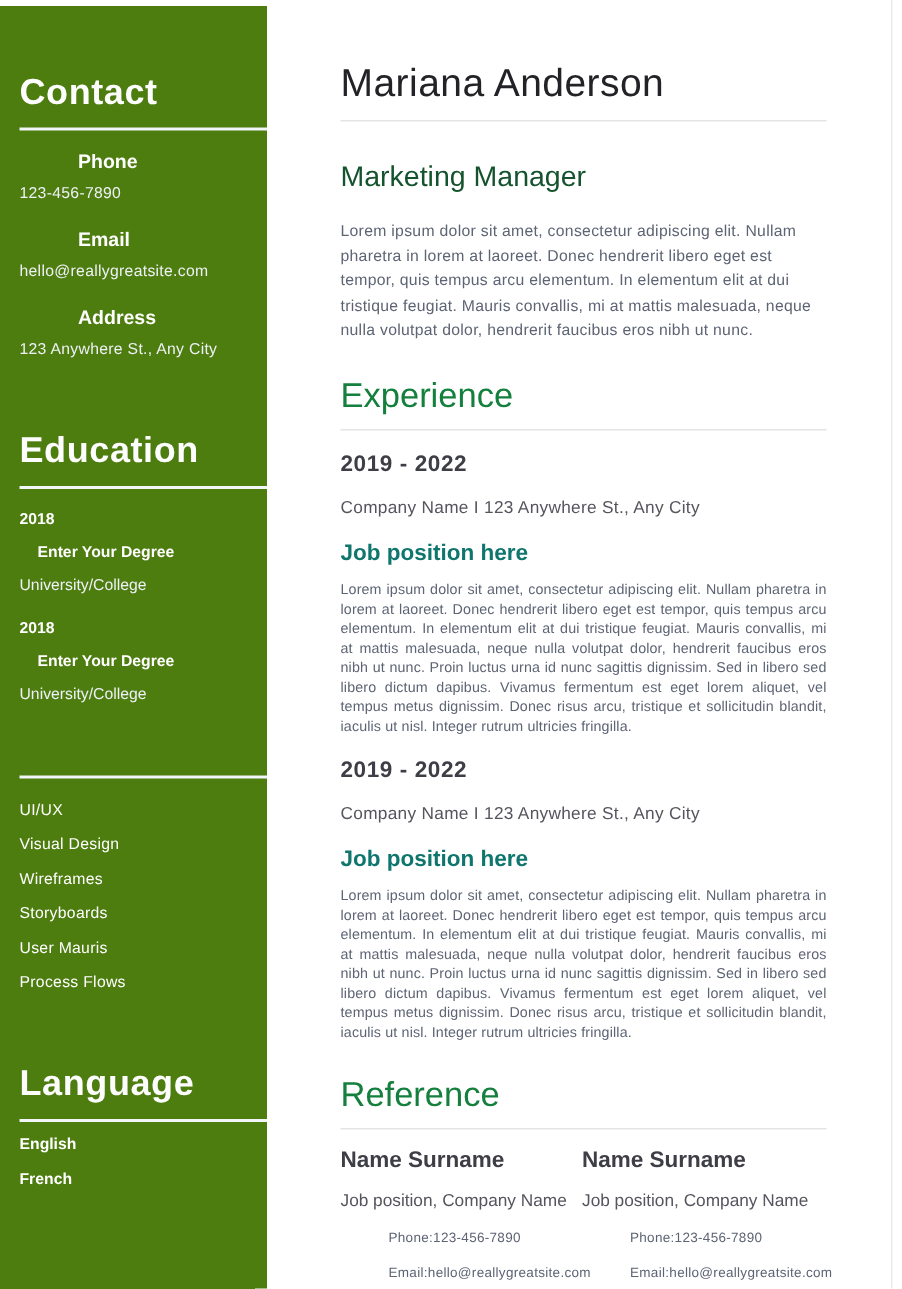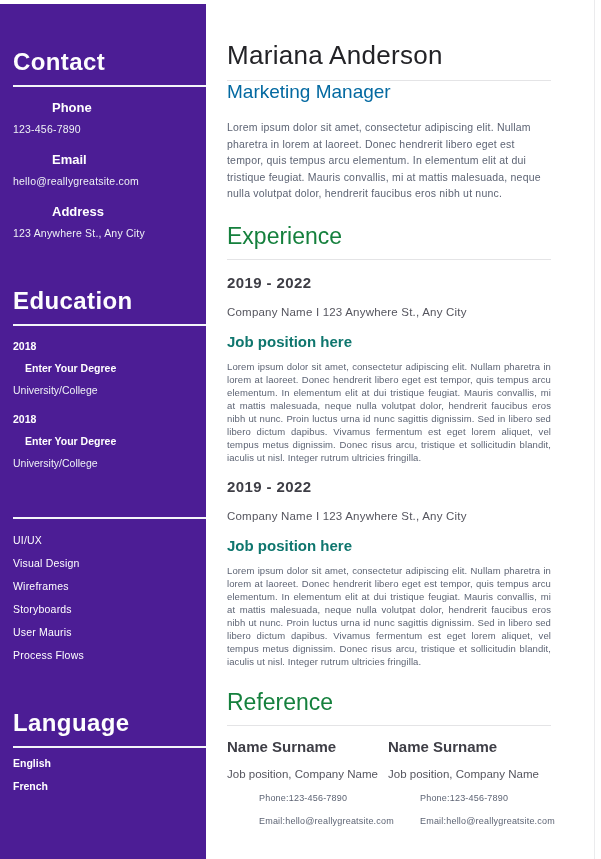--- a/index.html
+++ b/index.html
@@ -10,22 +10,22 @@
     position: relative;
     overflow: hidden;
   }
   .page-edge {
     position: absolute; top: 0; bottom: 0; left: 594px; width: 1px;
     background: #ebebed;
   }
   
   .sidebar {
     position: absolute; left: 0; top: 4px; bottom: 0;
-    width: 206px; box-sizing: border-box;
-    background: #4c1d95;
+    width: 178px; box-sizing: border-box;
+    background: #4d7c0f;
     color: #ffffff;
     padding: 44px 13px 0 13px;
   }
   .side-title {
     font-size: 24px; font-weight: 700; letter-spacing: 0.4px;
     margin: 0 0 9px 0; color: #fdfdfe;
   }
   .side-rule {
     height: 2px; background: #f3f6f9; margin: 0 -13px 0 0;
   }
@@ -48,21 +48,21 @@
   
   .main {
     position: absolute; left: 227px; top: 0; width: 324px;
   }
   .person-name {
     margin-top: 40px; font-size: 26px; font-weight: 400;
     color: #232327; letter-spacing: 0.3px;
   }
   .rule { height: 1px; background: #e4e4e6; margin-top: 9px; }
   .profession {
-    font-size: 19px; font-weight: 400; color: #0369a1;
+    margin-top: 27px; font-size: 19px; font-weight: 400; color: #14532d;
   }
   .summary {
     margin-top: 16px; font-size: 10.5px; line-height: 16.5px;
     color: #5d6474; letter-spacing: 0.2px;
   }
   .section-title {
     margin-top: 21px; font-size: 23px; font-weight: 400; color: #15803d;
   }
   .xp-entry { margin-top: 0; }
   .xp-period {

